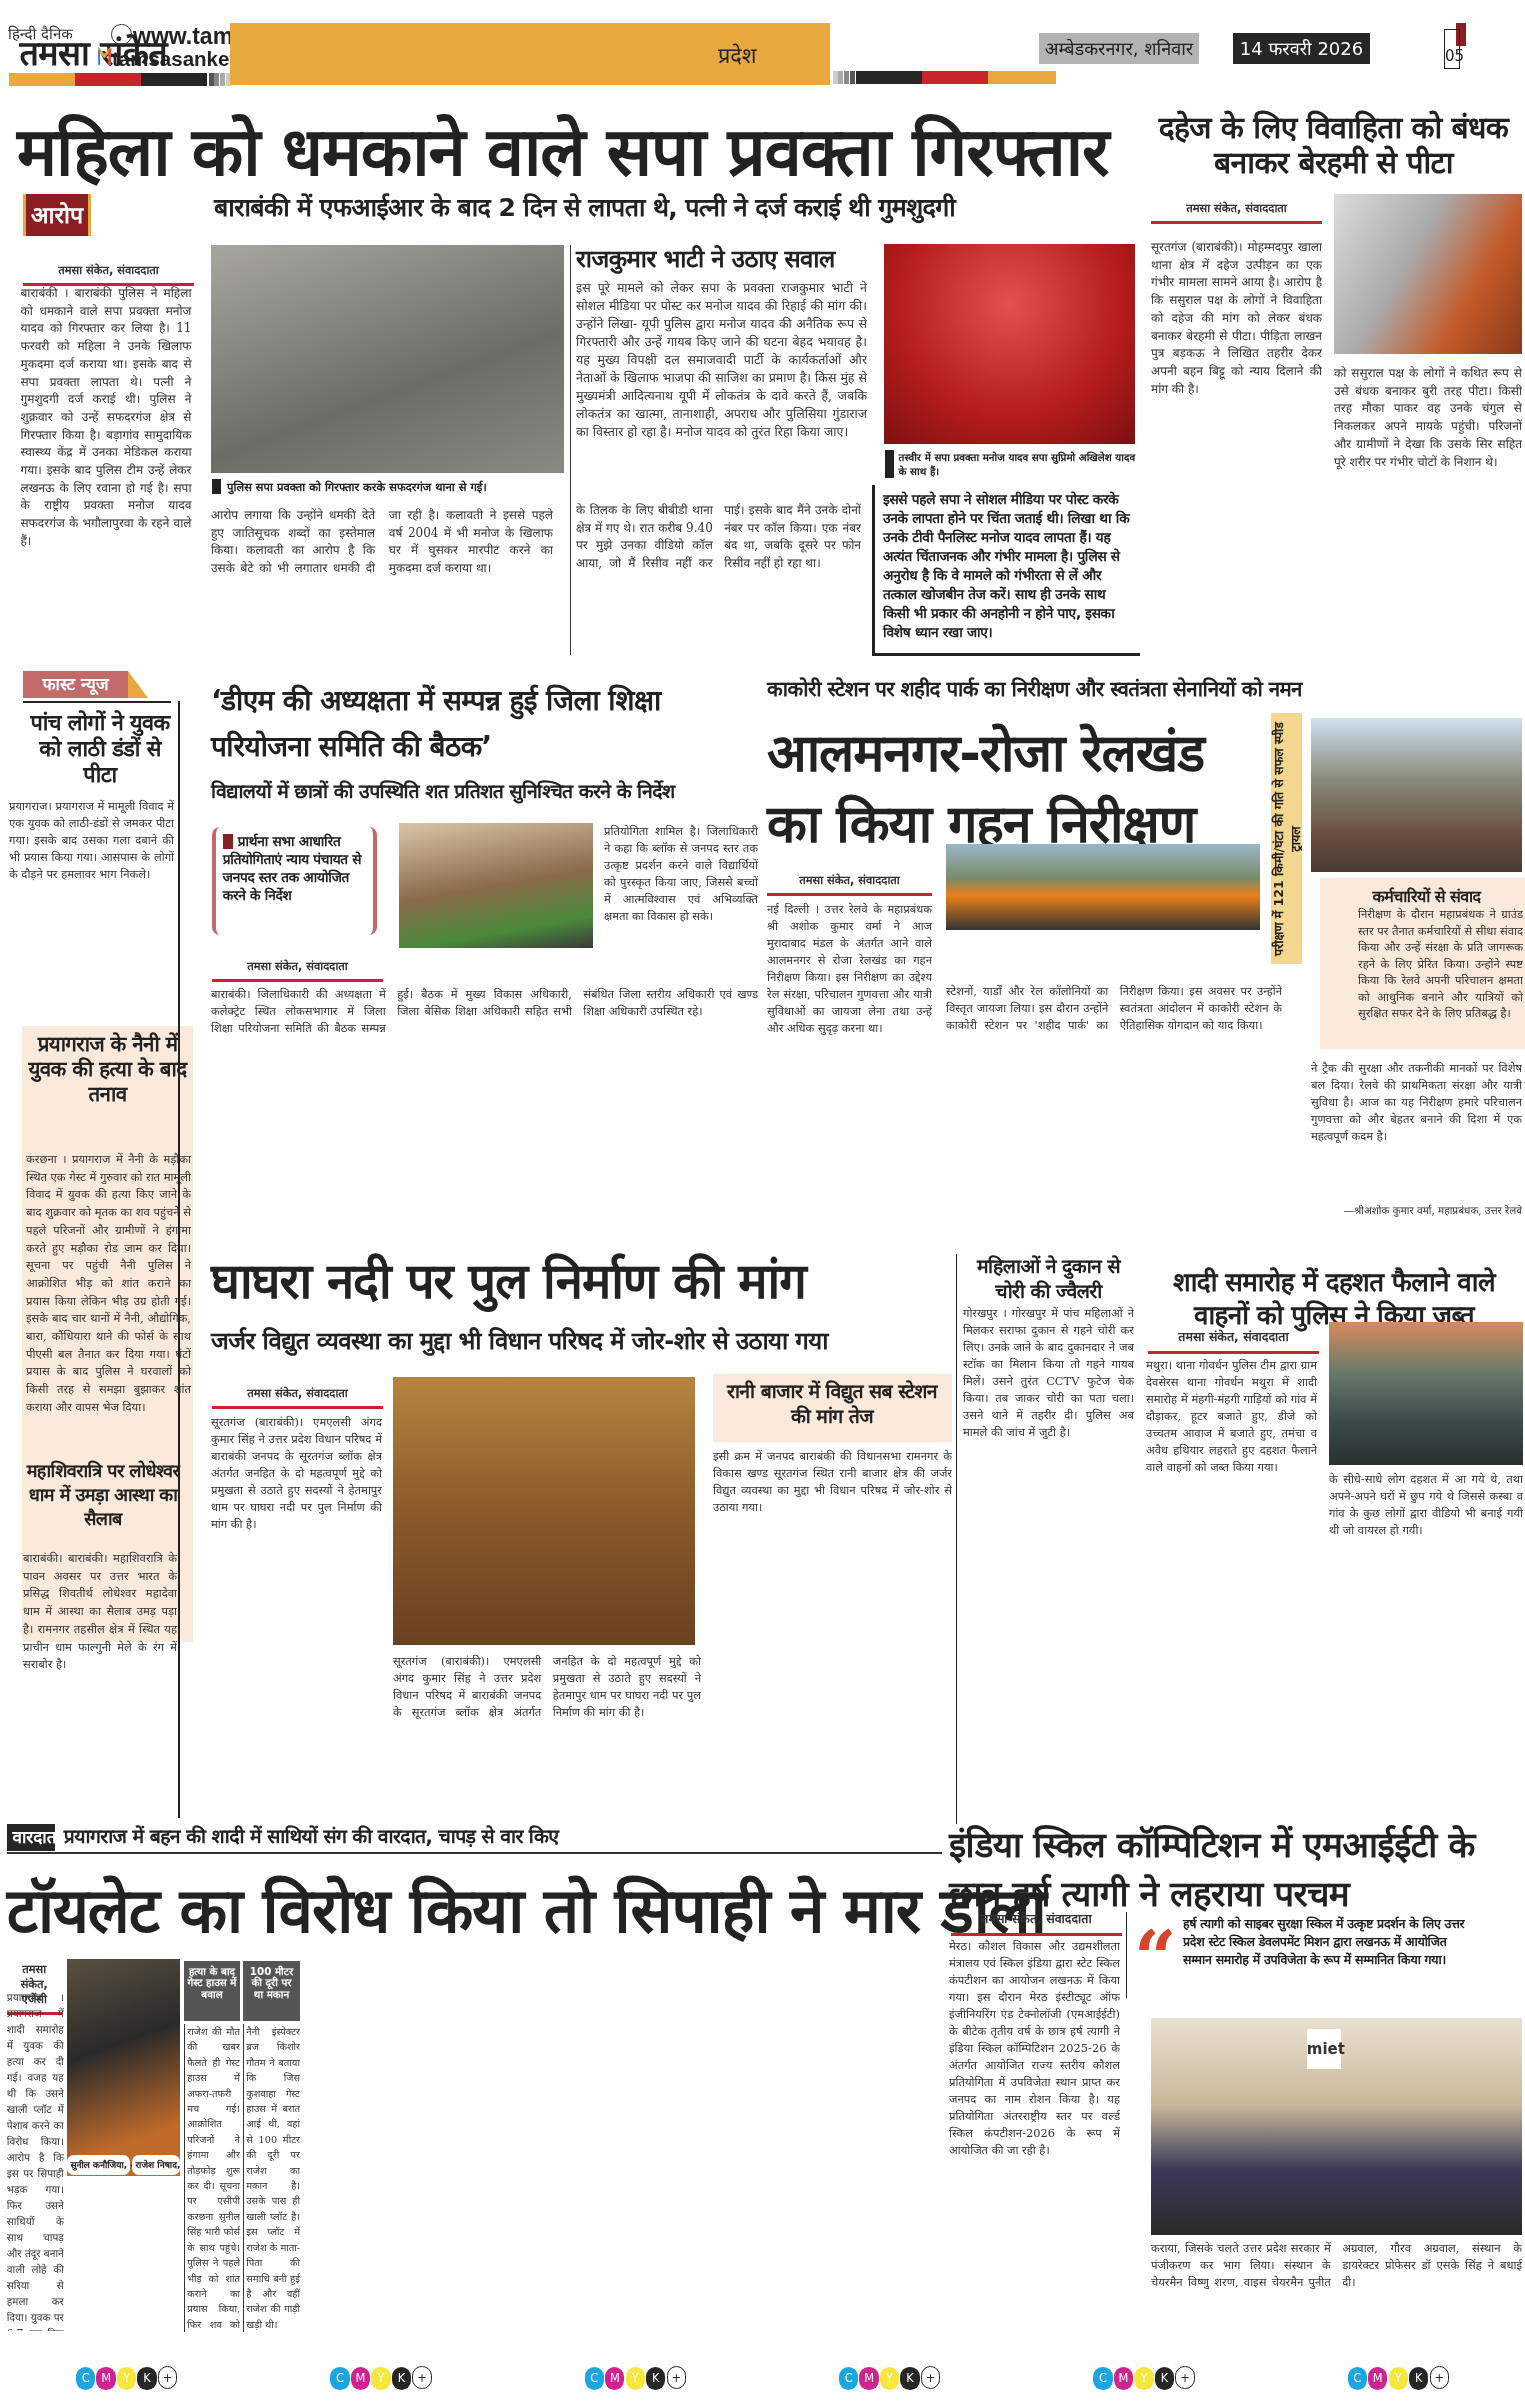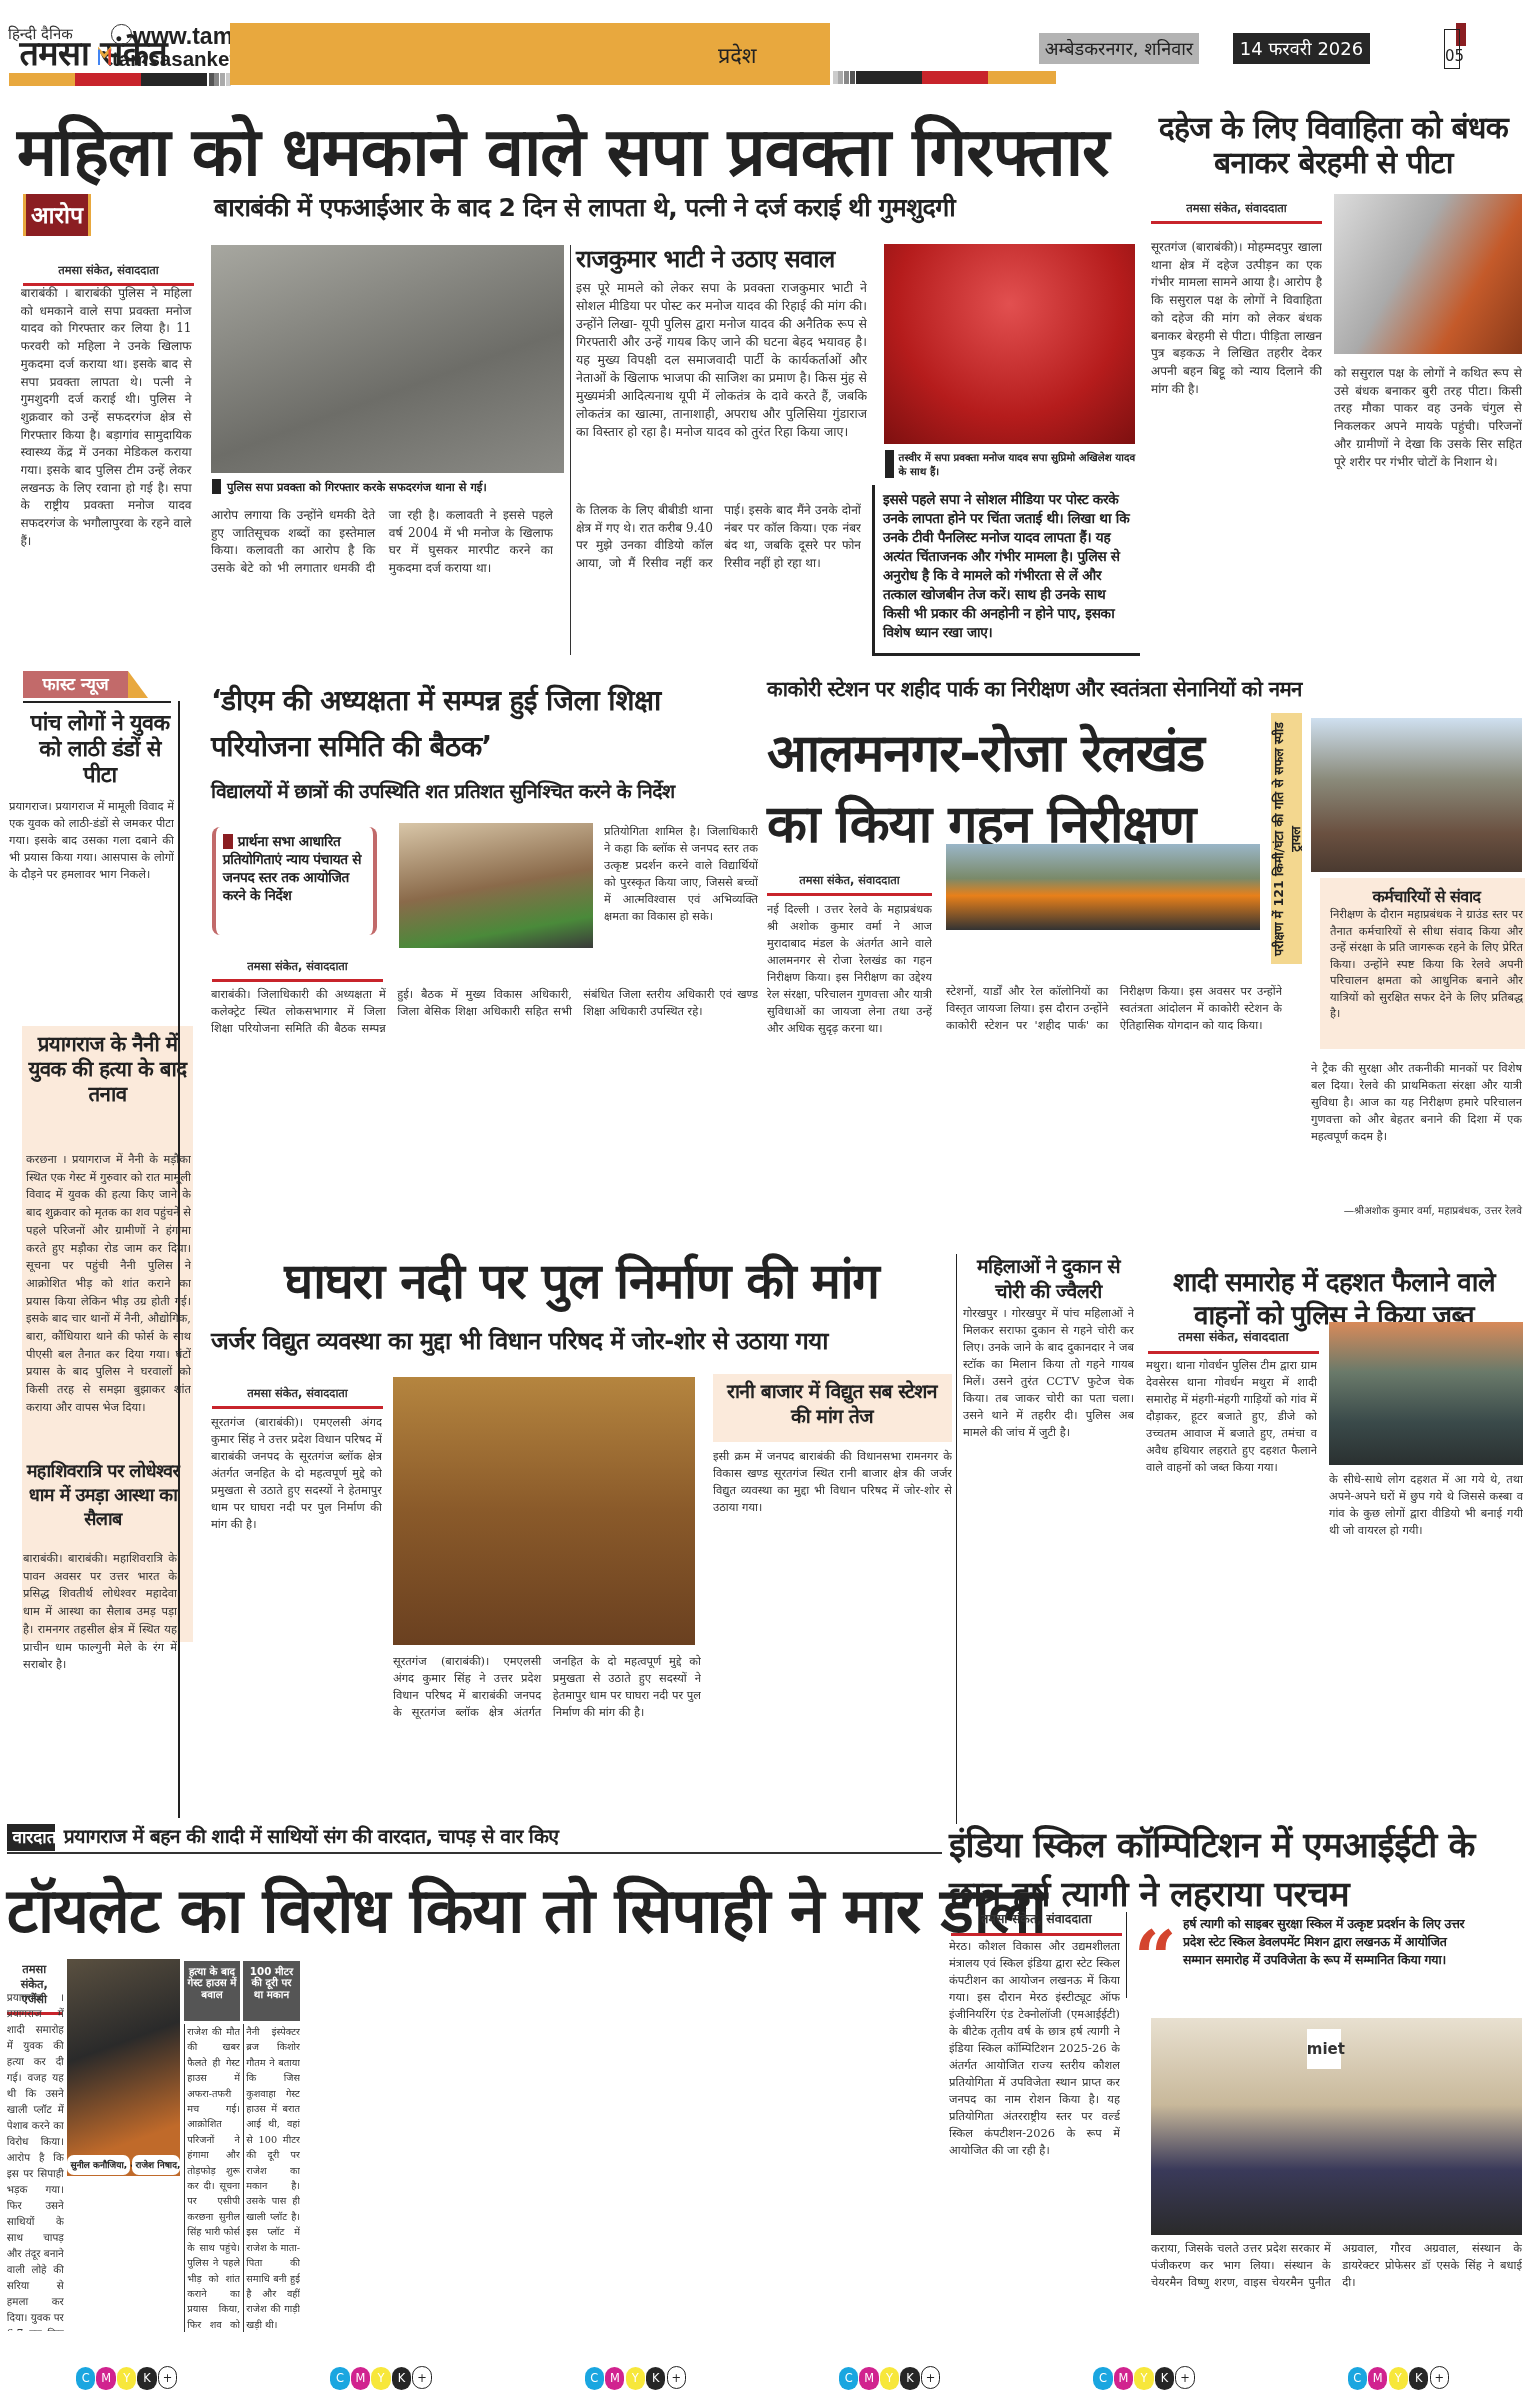--- a/index.html
+++ b/index.html
@@ -109,30 +109,30 @@
 <div class="abs body-text" style="left:211px;top:986px;width:547px;height:262px;font-size:11.4px;line-height:17px;column-count:3;column-gap:11.4px;">बाराबंकी। जिलाधिकारी की अध्यक्षता में कलेक्ट्रेट स्थित लोकसभागार में जिला शिक्षा परियोजना समिति की बैठक सम्पन्न हुई। बैठक में मुख्य विकास अधिकारी, जिला बेसिक शिक्षा अधिकारी सहित सभी संबंधित जिला स्तरीय अधिकारी एवं खण्ड शिक्षा अधिकारी उपस्थित रहे।</div>
 
 <div class="abs hl" style="left:767px;top:678px;width:752px;font-size:20.5px;white-space:nowrap;letter-spacing:-0.6px;">काकोरी स्टेशन पर शहीद पार्क का निरीक्षण और स्वतंत्रता सेनानियों को नमन</div>
 <div class="abs hl" style="left:767px;top:718px;width:502px;font-size:52px;line-height:71px;">आलमनगर-रोजा रेलखंड का किया गहन निरीक्षण</div>
 <div class="abs" style="left:1271px;top:713px;width:31px;height:251px;background:#f3d78f;overflow:hidden;">
   <div style="position:absolute;left:50%;top:50%;width:251px;transform:translate(-50%,-50%) rotate(-90deg);font-size:12.5px;font-weight:bold;text-align:center;color:#222;">परीक्षण में 121 किमी/घंटा की गति से सफल स्पीड ट्रायल</div>
 </div>
 <div class="abs photo" style="left:1311px;top:718px;width:211px;height:154px;background:linear-gradient(180deg,#cfe0f0,#8a8a7a 40%,#6a5040 75%,#4a3a30);"></div>
 <div class="abs" style="left:1320px;top:878px;width:213px;height:171px;background:#fbeadb;padding:10px;">
   <div class="hl" style="font-size:16px;letter-spacing:-0.6px;text-align:center;">कर्मचारियों से संवाद</div>
-  <div class="body-text" style="font-size:11.4px;line-height:16.5px;height:137px;">निरीक्षण के दौरान महाप्रबंधक ने ग्राउंड स्तर पर तैनात कर्मचारियों से सीधा संवाद किया और उन्हें संरक्षा के प्रति जागरूक रहने के लिए प्रेरित किया। उन्होंने स्पष्ट किया कि रेलवे अपनी परिचालन क्षमता को आधुनिक बनाने और यात्रियों को सुरक्षित सफर देने के लिए प्रतिबद्ध है।</div>
+  <div class="body-text" style="font-size:11.4px;line-height:16.5px;height:137px;margin-left:28px;">निरीक्षण के दौरान महाप्रबंधक ने ग्राउंड स्तर पर तैनात कर्मचारियों से सीधा संवाद किया और उन्हें संरक्षा के प्रति जागरूक रहने के लिए प्रेरित किया। उन्होंने स्पष्ट किया कि रेलवे अपनी परिचालन क्षमता को आधुनिक बनाने और यात्रियों को सुरक्षित सफर देने के लिए प्रतिबद्ध है।</div>
 </div>
 <div class="abs byline" style="left:767px;top:872px;width:165px;font-size:11.4px;">तमसा संकेत, संवाददाता</div>
 <div class="abs body-text" style="left:767px;top:901px;width:165px;height:342px;font-size:11.4px;line-height:17px;">नई दिल्ली । उत्तर रेलवे के महाप्रबंधक श्री अशोक कुमार वर्मा ने आज मुरादाबाद मंडल के अंतर्गत आने वाले आलमनगर से रोजा रेलखंड का गहन निरीक्षण किया। इस निरीक्षण का उद्देश्य रेल संरक्षा, परिचालन गुणवत्ता और यात्री सुविधाओं का जायजा लेना तथा उन्हें और अधिक सुदृढ़ करना था।</div>
 <div class="abs photo" style="left:946px;top:844px;width:314px;height:86px;background:linear-gradient(180deg,#9ab6c8,#7a8a6a 40%,#e8801a 60%,#333);"></div>
 <div class="abs body-text" style="left:946px;top:935px;width:336px;height:308px;font-size:11.4px;line-height:17px;column-count:2;column-gap:11.4px;margin-top:48px;">स्टेशनों, यार्डों और रेल कॉलोनियों का विस्तृत जायजा लिया। इस दौरान उन्होंने काकोरी स्टेशन पर 'शहीद पार्क' का निरीक्षण किया। इस अवसर पर उन्होंने स्वतंत्रता आंदोलन में काकोरी स्टेशन के ऐतिहासिक योगदान को याद किया।</div>
 <div class="abs body-text" style="left:1311px;top:1060px;width:211px;height:137px;font-size:11.4px;line-height:17px;">ने ट्रैक की सुरक्षा और तकनीकी मानकों पर विशेष बल दिया। रेलवे की प्राथमिकता संरक्षा और यात्री सुविधा है। आज का यह निरीक्षण हमारे परिचालन गुणवत्ता को और बेहतर बनाने की दिशा में एक महत्वपूर्ण कदम है।</div>
 <div class="abs" style="left:1311px;top:1203px;width:211px;font-size:10.3px;color:#333;text-align:right;font-family:'DejaVu Serif',serif;">—श्रीअशोक कुमार वर्मा, महाप्रबंधक, उत्तर रेलवे</div>
 
-<div class="abs hl" style="left:211px;top:1254px;width:741px;font-size:49px;white-space:nowrap;text-align:center;">घाघरा नदी पर पुल निर्माण की मांग</div>
+<div class="abs hl" style="left:211px;top:1254px;width:741px;font-size:49px;white-space:nowrap;">घाघरा नदी पर पुल निर्माण की मांग</div>
 <div class="abs hl" style="left:211px;top:1328px;width:741px;font-size:24px;white-space:nowrap;letter-spacing:-0.6px;">जर्जर विद्युत व्यवस्था का मुद्दा भी विधान परिषद में जोर-शोर से उठाया गया</div>
 <div class="abs byline" style="left:212px;top:1385px;width:171px;font-size:11.4px;">तमसा संकेत, संवाददाता</div>
 <div class="abs body-text" style="left:211px;top:1414px;width:171px;height:410px;font-size:11.4px;line-height:17px;">सूरतगंज (बाराबंकी)। एमएलसी अंगद कुमार सिंह ने उत्तर प्रदेश विधान परिषद में बाराबंकी जनपद के सूरतगंज ब्लॉक क्षेत्र अंतर्गत जनहित के दो महत्वपूर्ण मुद्दे को प्रमुखता से उठाते हुए सदस्यों ने हेतमापुर धाम पर घाघरा नदी पर पुल निर्माण की मांग की है।</div>
 <div class="abs photo" style="left:393px;top:1377px;width:302px;height:268px;background:linear-gradient(180deg,#b5853f,#8a5a2a 50%,#6a4020);"></div>
 <div class="abs" style="left:713px;top:1374px;width:239px;height:68px;background:#fbeadb;"></div>
 <div class="abs hl" style="left:718px;top:1379px;width:228px;font-size:19.4px;text-align:center;line-height:25px;letter-spacing:-0.6px;">रानी बाजार में विद्युत सब स्टेशन की मांग तेज</div>
 <div class="abs body-text" style="left:713px;top:1448px;width:239px;height:371px;font-size:11.4px;line-height:17px;">इसी क्रम में जनपद बाराबंकी की विधानसभा रामनगर के विकास खण्ड सूरतगंज स्थित रानी बाजार क्षेत्र की जर्जर विद्युत व्यवस्था का मुद्दा भी विधान परिषद में जोर-शोर से उठाया गया।</div>
 <div class="abs body-text" style="left:393px;top:1653px;width:308px;height:165px;font-size:11.4px;line-height:17px;column-count:2;column-gap:11.4px;">सूरतगंज (बाराबंकी)। एमएलसी अंगद कुमार सिंह ने उत्तर प्रदेश विधान परिषद में बाराबंकी जनपद के सूरतगंज ब्लॉक क्षेत्र अंतर्गत जनहित के दो महत्वपूर्ण मुद्दे को प्रमुखता से उठाते हुए सदस्यों ने हेतमापुर धाम पर घाघरा नदी पर पुल निर्माण की मांग की है।</div>
 
 <div class="abs rule-v" style="left:956px;top:1254px;height:570px;width:1.1px;"></div>

